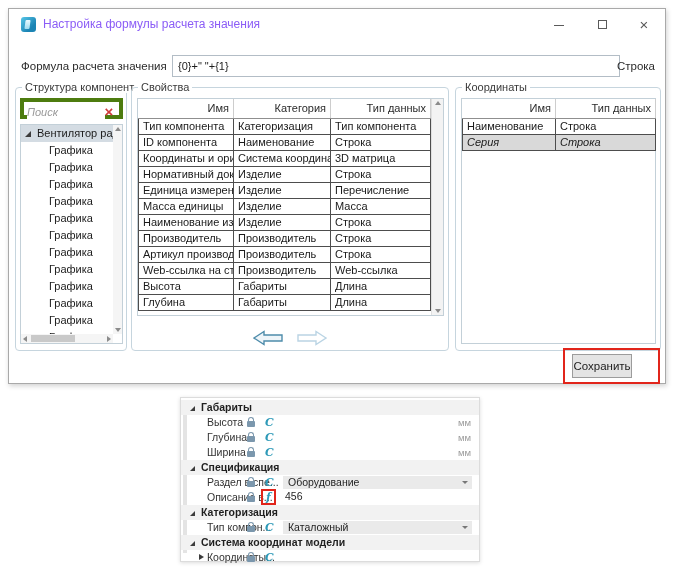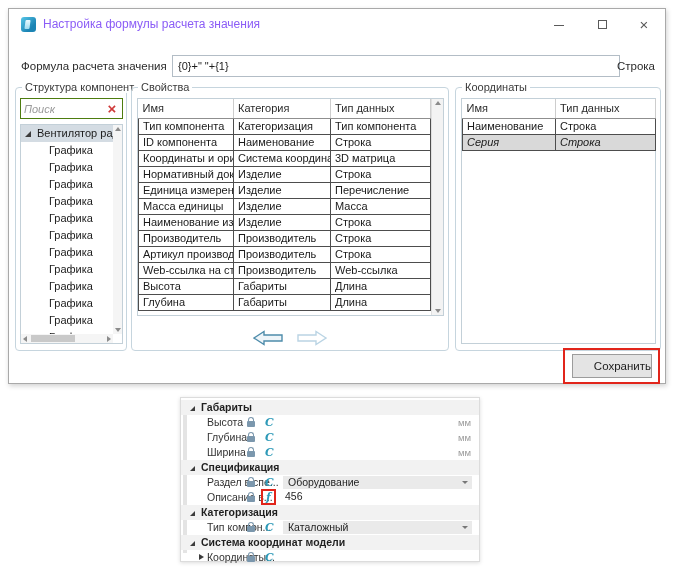--- a/index.html
+++ b/index.html
@@ -26,21 +26,21 @@
   .formula-type { position:absolute; right:10px; top:46px; height:22px; line-height:22px; font-size:11.5px; color:#2b2b2b; }
 
   
   .groupbox { position:absolute; top:78px; height:264px; border:1px solid #c6d5de; border-radius:4px; }
   .gb-label { position:absolute; top:-7px; left:6px; background:#fff; padding:0 3px; font-size:11px; color:#3a3a3a; white-space:nowrap; }
   .gb-structure { left:6px;  width:112px; }
   .gb-props     { left:122px; width:318px; }
   .gb-deps      { left:446px; width:206px; }
 
   
-  .searchbox { position:absolute; left:4px; top:10px; width:103px; height:21px; border:1px solid #4d7c0f; background:#fff; }
+  .searchbox { position:absolute; left:4px; top:10px; width:103px; height:21px; border:4px solid #4d7c0f; background:#fff; }
   .searchbox input { position:absolute; left:3px; top:1px; width:78px; height:17px; border:none; outline:none;
                      font-size:11px; font-style:italic; color:#444; font-family:"Liberation Sans",sans-serif; }
   .searchbox input::placeholder { color:#9a9a9a; font-style:italic; }
   .search-clear { position:absolute; right:2px; top:0; width:16px; height:19px; color:#cf3a3a; font-size:15px;
                   font-weight:bold; line-height:19px; text-align:center; }
   .treebox { position:absolute; left:4px; top:36px; width:103px; height:220px; border:1px solid #c3d0d8; background:#fff; overflow:hidden; }
   .tree-viewport { position:absolute; left:0; top:0; right:9px; bottom:9px; overflow:hidden; }
   .tree-root { height:17px; line-height:17px; font-size:11px; color:#1c1c1c; background:#d4dce3; padding-left:16px;
                position:relative; white-space:nowrap; }
   .tree-root .tri-exp { position:absolute; left:4px; top:6px; }
@@ -54,35 +54,35 @@
   .sb-up    { left:2px; top:2px;    border-bottom:4px solid #8b8b8b; border-left:3px solid transparent; border-right:3px solid transparent; }
   .sb-down  { left:2px; bottom:2px; border-top:4px solid #8b8b8b;    border-left:3px solid transparent; border-right:3px solid transparent; }
   .sb-left  { left:2px; top:2px;    border-right:4px solid #8b8b8b;  border-top:3px solid transparent; border-bottom:3px solid transparent; }
   .sb-right { right:2px; top:2px;   border-left:4px solid #8b8b8b;   border-top:3px solid transparent; border-bottom:3px solid transparent; }
 
   
   .tablebox { position:absolute; border:1px solid #c3d0d8; background:#fff; }
   .tb-props { left:5px; top:10px; width:307px; height:218px; }
   .tb-deps  { left:5px; top:10px; width:195px; height:246px; }
   table.grid { border-collapse:collapse; table-layout:fixed; font-size:11px; color:#1a1a1a; }
-  table.grid th { font-weight:normal; text-align:left; height:19px; padding:0 4px; color:#2b2b2b;
+  table.grid th { font-weight:normal; text-align:right; height:19px; padding:0 4px; color:#2b2b2b;
                   border-right:1px solid #cdcdcd; border-bottom:1px solid #8f8f8f; overflow:hidden; white-space:nowrap; background:#fff; }
   table.grid td { height:16px; padding:0 4px; border:1px solid #4d4d4d; overflow:hidden; white-space:nowrap; background:#fff; }
   table.grid tr.selected td { background:#d9d9d9;font-style:italic; }
   .grid-vscroll { position:absolute; right:0; top:0; bottom:0; width:12px; background:#f3f3f3; border-left:1px solid #e0e0e0; }
   .grid-vscroll .sb-up { left:3px; } .grid-vscroll .sb-down { left:3px; }
 
   
   .arrows { position:absolute; left:0; right:0; top:240px; text-align:center; }
   .arrows svg { margin:0 5px; vertical-align:middle; }
 
   
   .save-outline { position:absolute; left:554px; top:339px; width:97px; height:36px; border:2px solid #e1251b; }
-  .save-btn { position:absolute; left:563px; top:345px; width:80px; height:24px; background:#e4e4e4; border:1px solid #9c9c9c;
-              font-size:11.5px; color:#1c1c1c; text-align:right; line-height:22px; font-family:"Liberation Sans",sans-serif; }
+  .save-btn { position:absolute; left:563px; top:345px; width:60px; height:24px; background:#e4e4e4; border:1px solid #9c9c9c;
+              font-size:11.5px; color:#1c1c1c; text-align:center; line-height:22px; font-family:"Liberation Sans",sans-serif; }
 
   
   .prop-panel { position:absolute; left:180px; top:397px; width:300px; height:165px; background:#fff;
                 border:1px solid #dcdcdc; box-shadow:0 1px 4px rgba(0,0,0,.14); padding-top:2px; }
   .panel-scroll-strip { position:absolute; left:2px; top:4px; bottom:8px; width:4px; background:#e4e4e4; }
   .pg-header { position:relative; height:15px; line-height:15px; background:#f2f2f2; }
   .pg-header .tri-exp { position:absolute; left:9px; top:6px; border-bottom-width:5px; border-left-width:5px; }
   .pg-title { position:absolute; left:20px; font-size:10.5px; font-weight:bold; color:#1f1f1f; white-space:nowrap; }
   .pg-row { position:relative; height:15px; line-height:15px; }
   .pg-name { position:absolute; left:26px; font-size:10.5px; color:#333; white-space:nowrap; }

